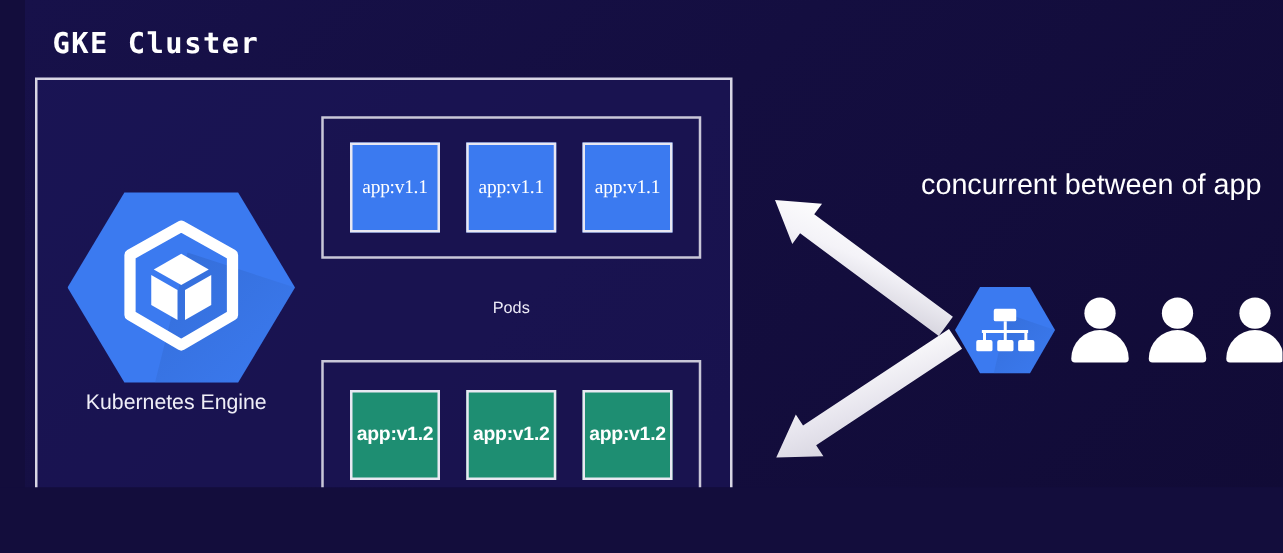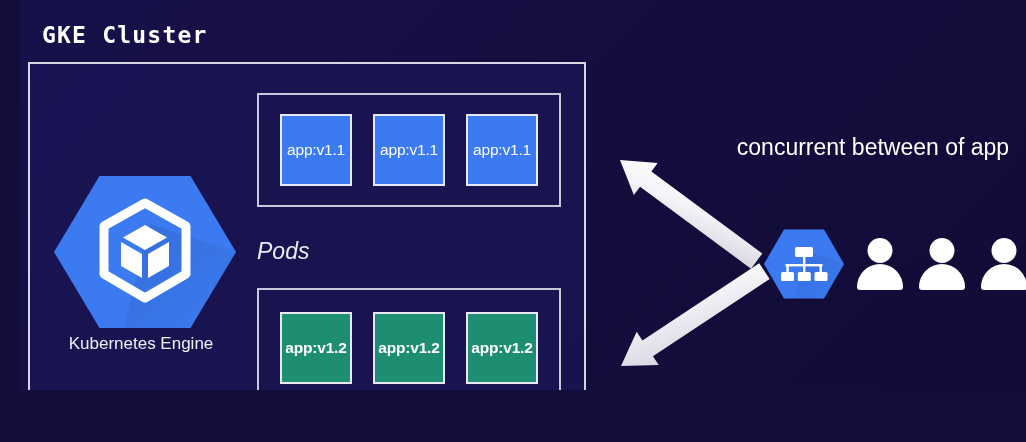--- a/index.html
+++ b/index.html
@@ -66,40 +66,39 @@
     border: 2px solid #e9e8f2;
     box-sizing: border-box;
     display: flex;
     align-items: center;
     justify-content: center;
     font-size: 15.5px;
     color: #ffffff;
     letter-spacing: -0.2px;
     white-space: nowrap;
   }
-  .pod.v1 { background: #3b7af0; }
+  .pod.v1 { background: #3b7af0; font-family: Liberation Serif, serif; }
   .pod.v2 { background: #1e8e72; }
 
   
   #pods-label {
     position: absolute;
     left: 237px;
     top: 238px;
     width: 304px;
-    text-align: left;
-    font-size: 23px;
+    text-align: center;
+    font-size: 13px;
     color: #eceaf6;
-    font-style: italic;
   }
 
   
   #gke-node {
     position: absolute;
     left: 28px;
-    top: 172px;
+    top: 150px;
     width: 186px;
     height: 185px;
   }
   #gke-node .hex-wrap {
     position: absolute;
     left: 6px; top: 0;
     width: 182px; height: 160px;
   }
   #gke-node .node-label,
   #lb-node .node-label {

